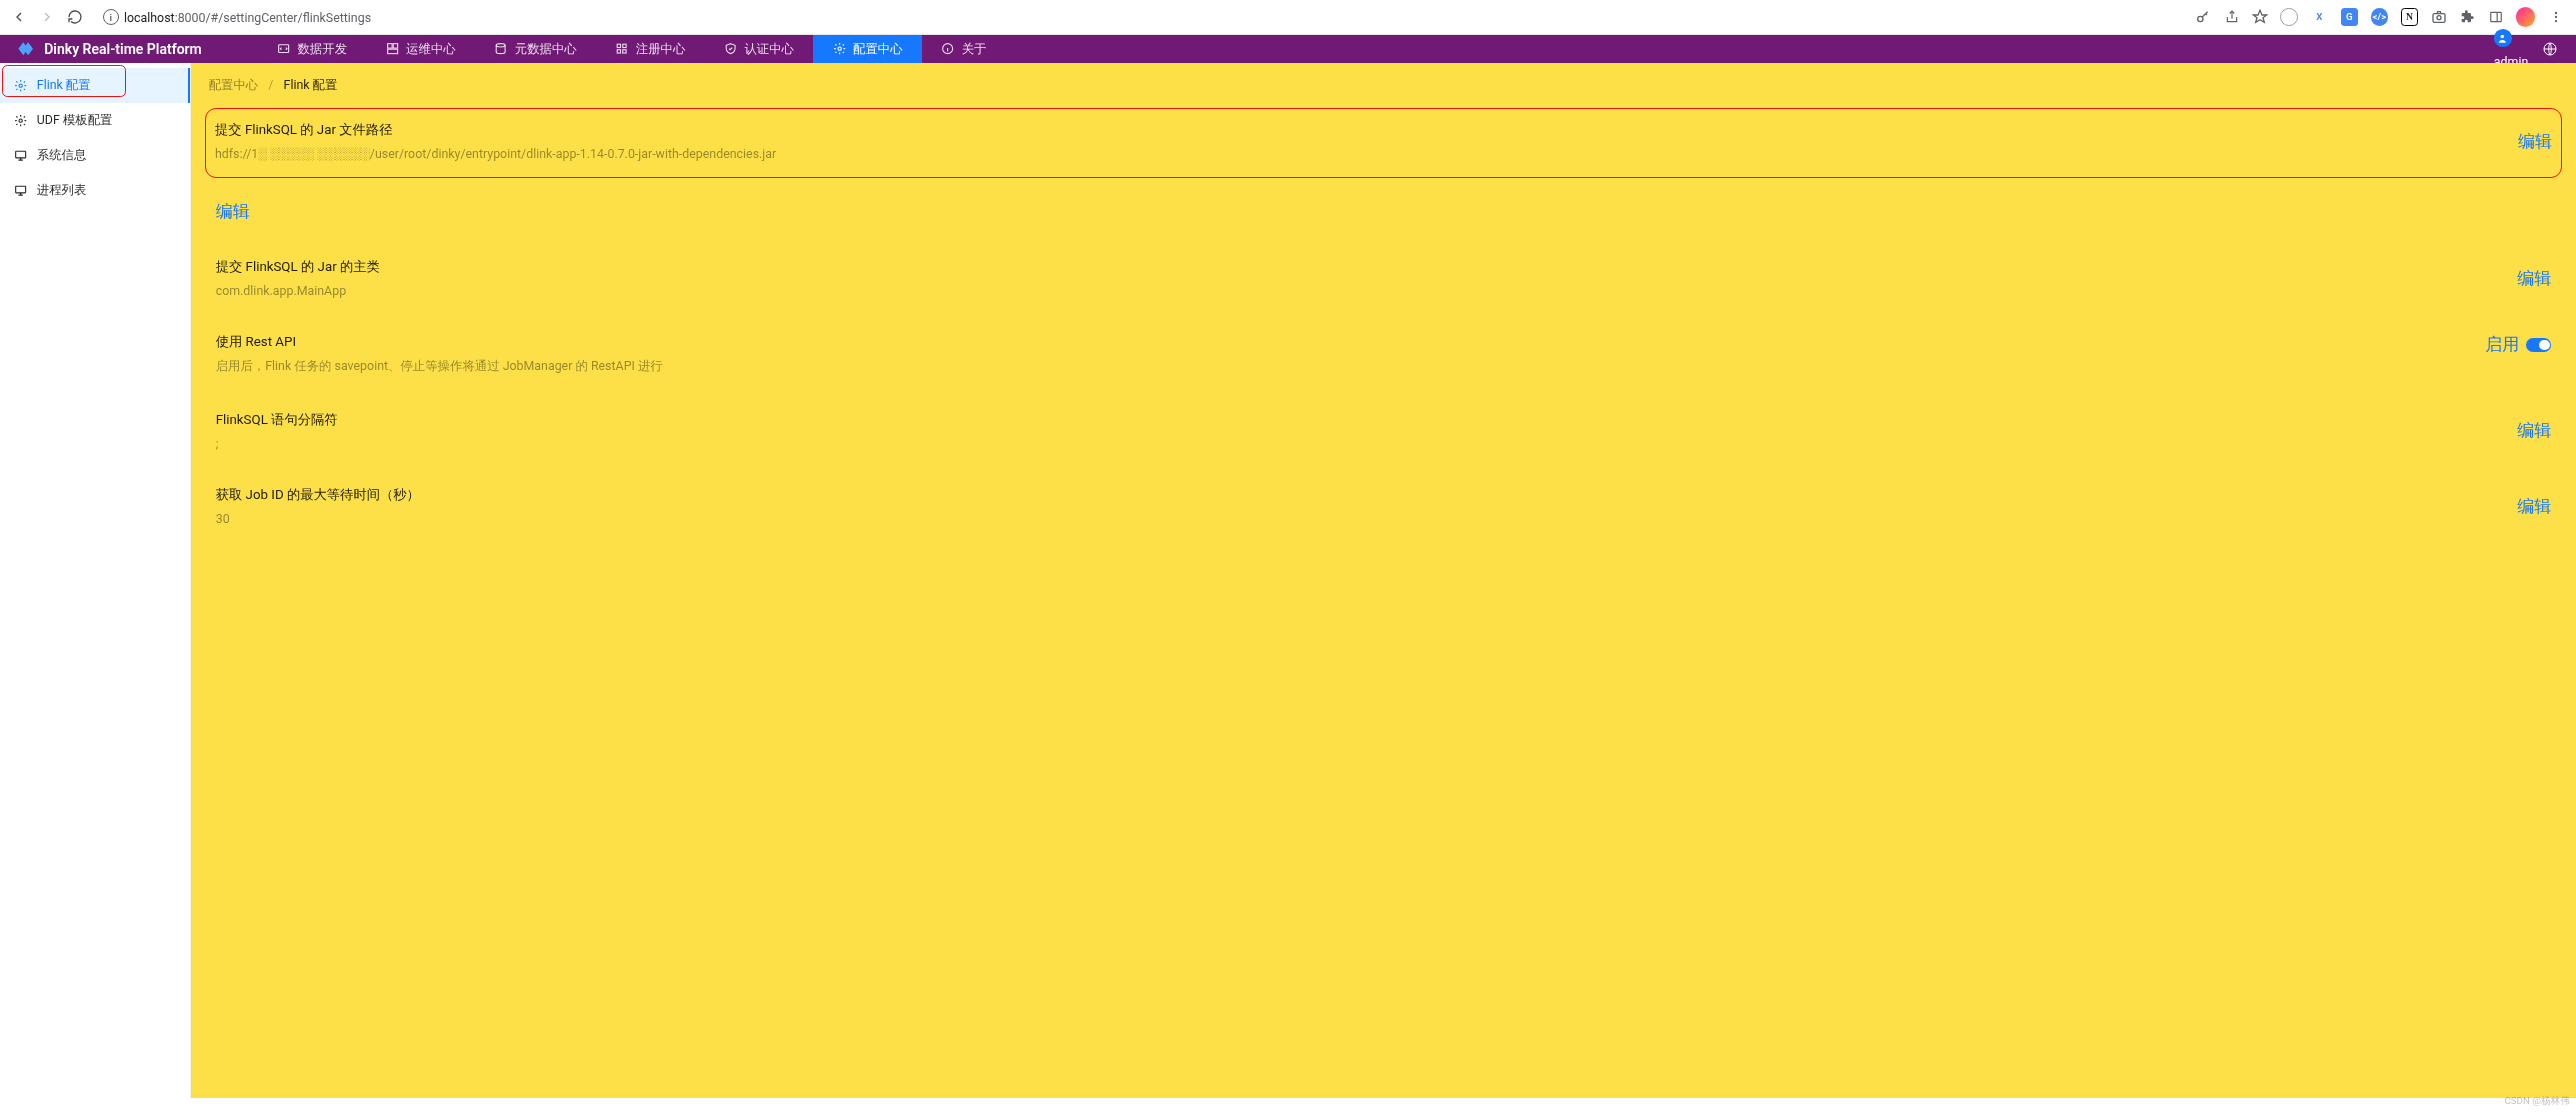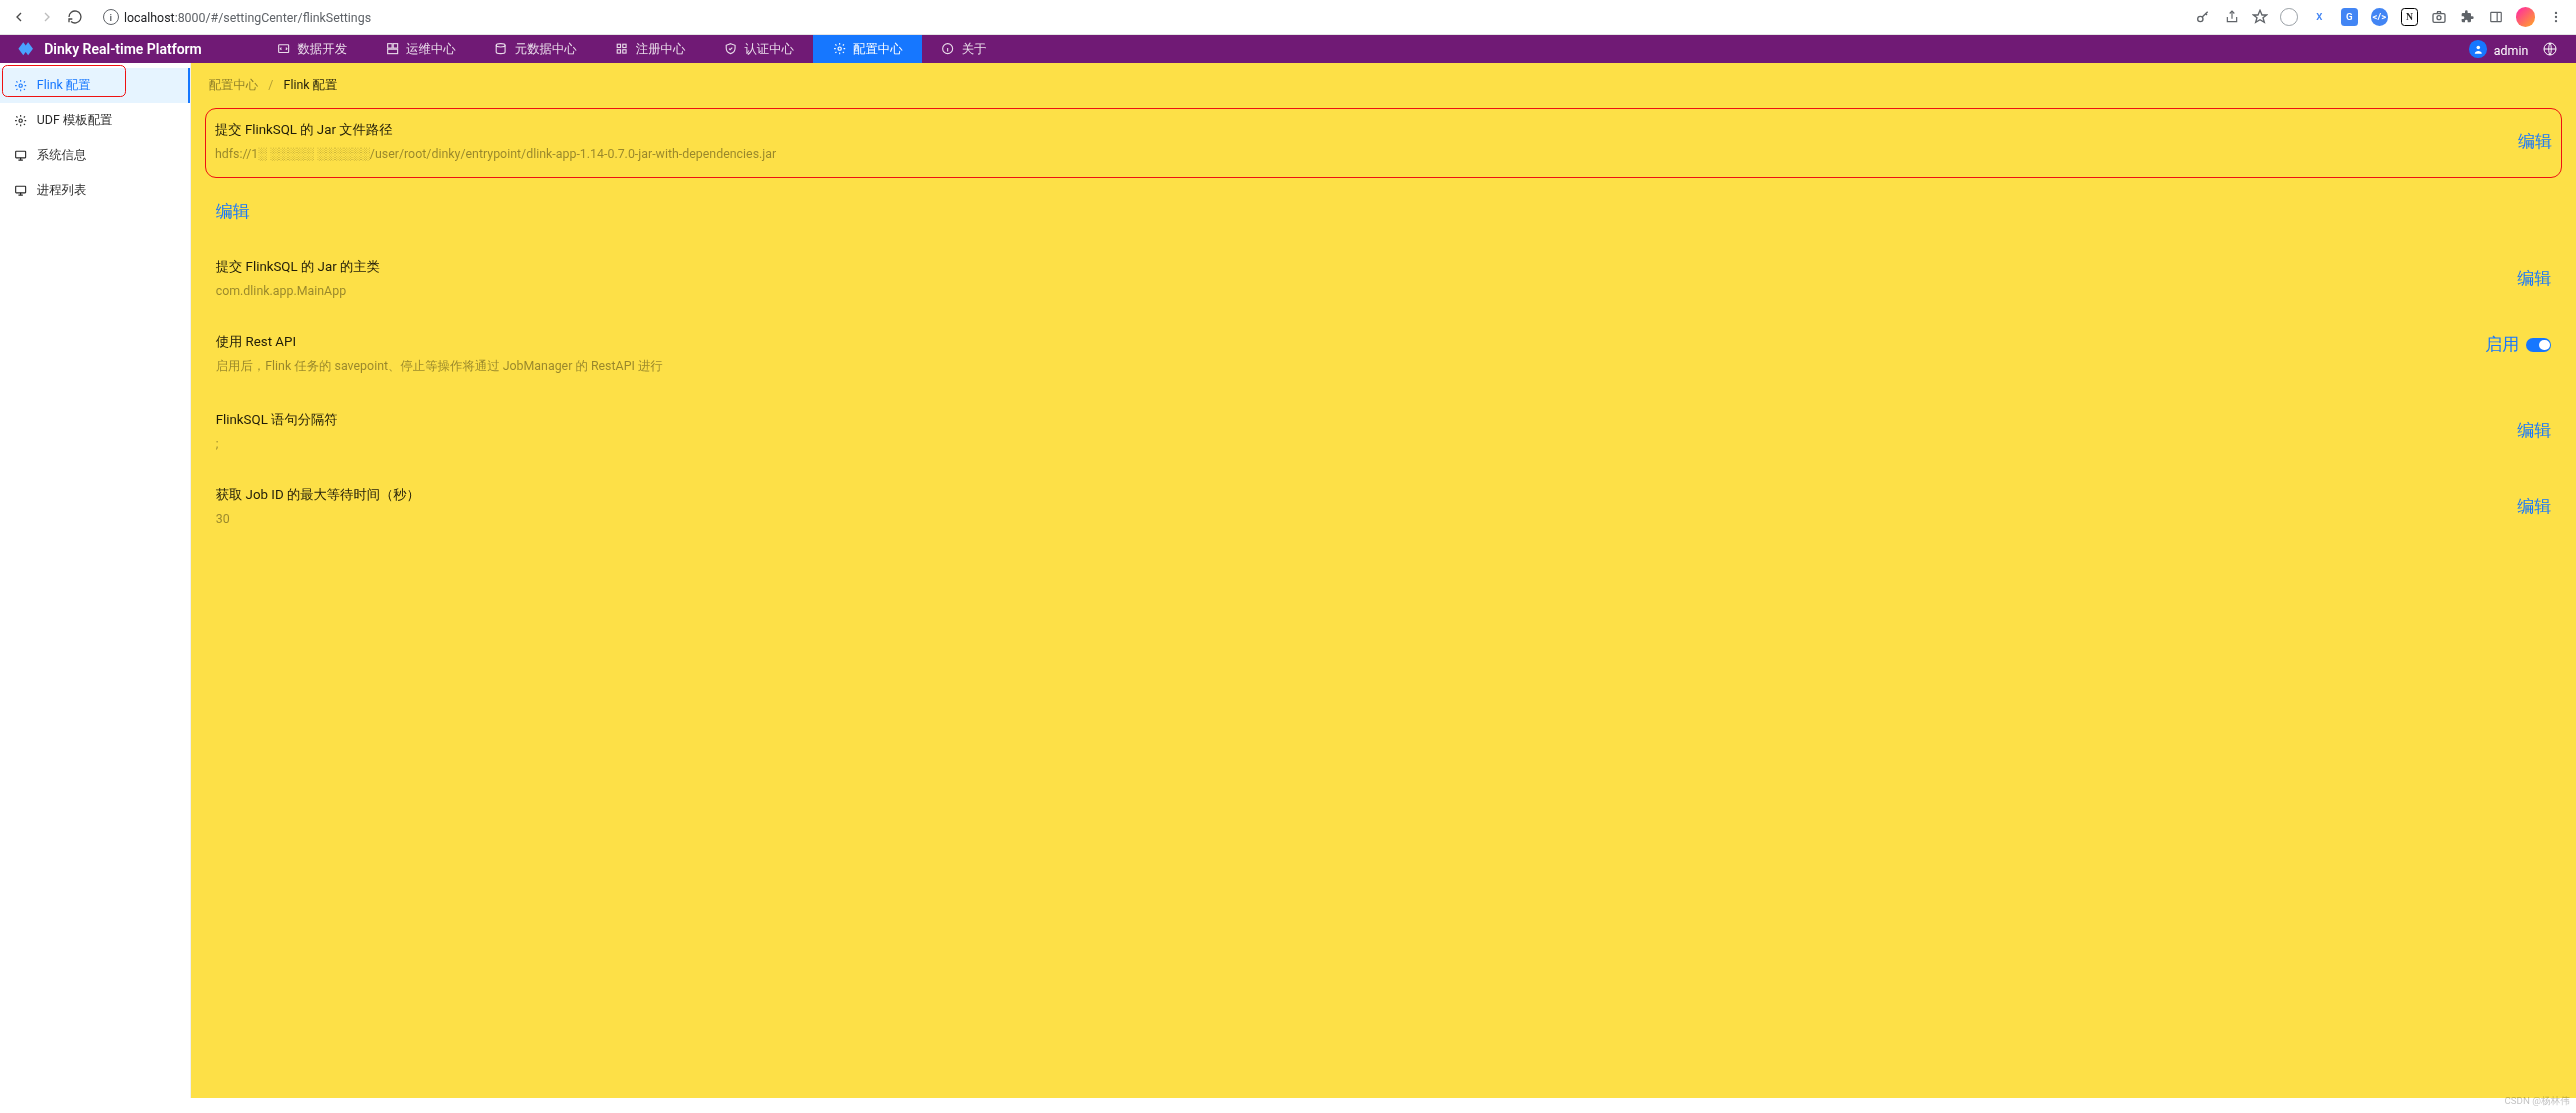--- a/index.html
+++ b/index.html
@@ -21,21 +21,21 @@
 
   
   .topbar { display:flex; align-items:center; height:28px; background:#701a75; color:#fff;gap:40px; }
   .brand { display:flex; align-items:center; gap:8.8px; padding:0 16px; font-size:14px; font-weight:600; }
   .brand-logo { width:19.4px; height:19.4px; }
   .topnav { display:flex; align-items:center; height:100%; }
   .topnav-item { display:flex; align-items:center; gap:7px; padding:0 19.4px; height:100%; color:rgba(255,255,255,0.85); cursor:pointer; font-size:12.4px; }
   .topnav-item.active { background:#1677ff; color:#fff; }
   .topnav-icon { width:13.3px; height:13.3px; display:inline-flex; align-items:center; justify-content:center; }
   .top-right { margin-left:auto; display:flex; align-items:center; gap:14px; padding-right:17.7px; }
-  .user { display:flex; align-items:flex-end; gap:7px; }
+  .user { display:flex; align-items:flex-start; gap:7px;flex-direction:column; }
   .user-avatar { width:17.7px; height:17.7px; border-radius:50%; background:#1677ff; display:inline-flex; align-items:center; justify-content:center; }
   .globe-icon { width:16px; height:16px; }
 
   
   .app-body { display:flex; height:calc(100vh - 78px); }
   .sidebar { width:191px; background:#fff; border-right:0.9px solid #f0f0f0; padding-top:5.3px; position:relative; }
   .side-item { display:flex; align-items:center; gap:8.8px; height:35px; padding:0 14px; cursor:pointer; color:rgba(0,0,0,0.85); }
   .side-item.active { background:#e6f4ff; color:#1677ff; border-right:2.7px solid #1677ff; }
   .side-icon { width:14px; height:14px; display:inline-flex; align-items:center; justify-content:center; }
   .highlight-box { border:1.8px solid #e11; border-radius:5.3px; }

